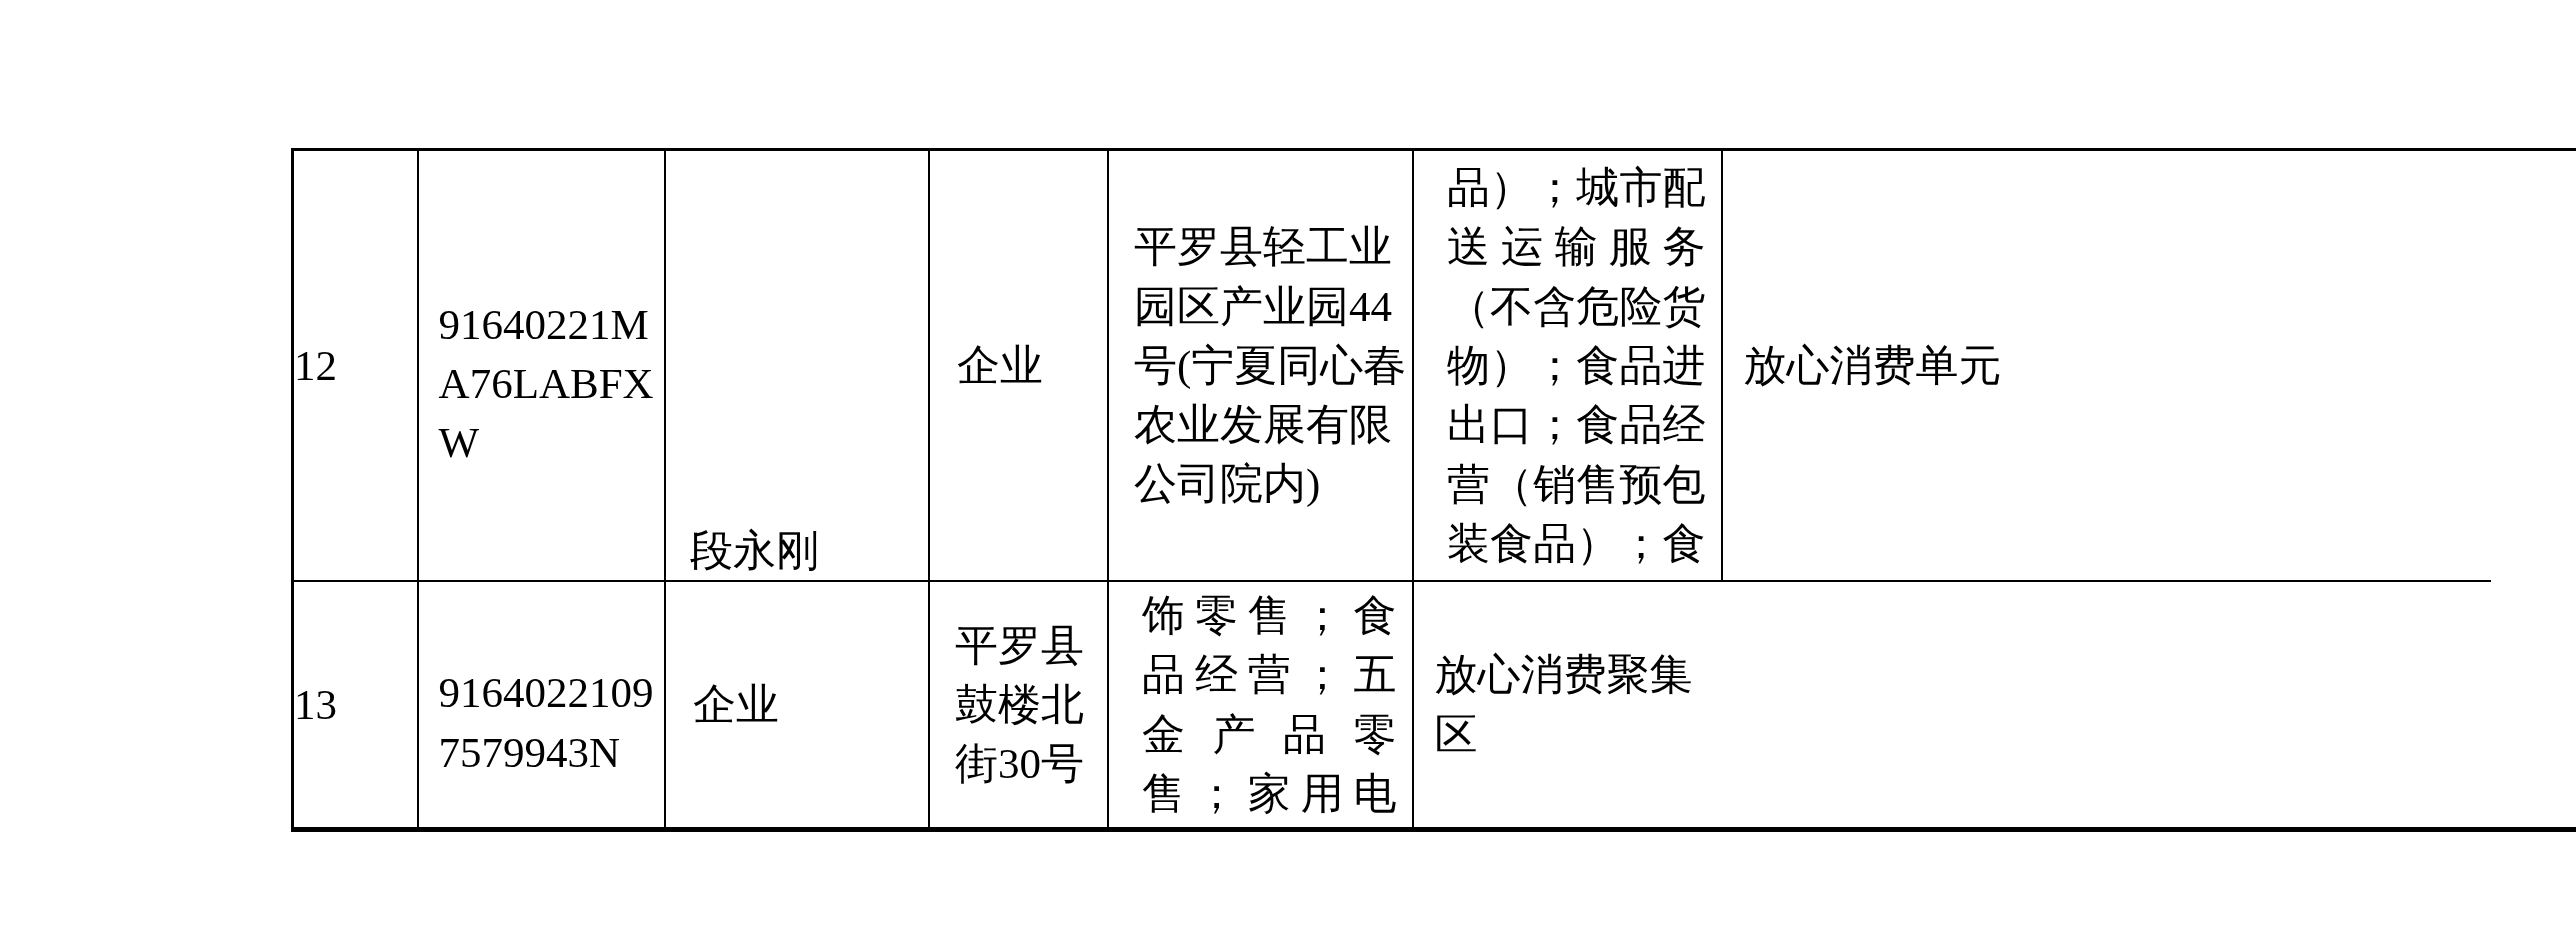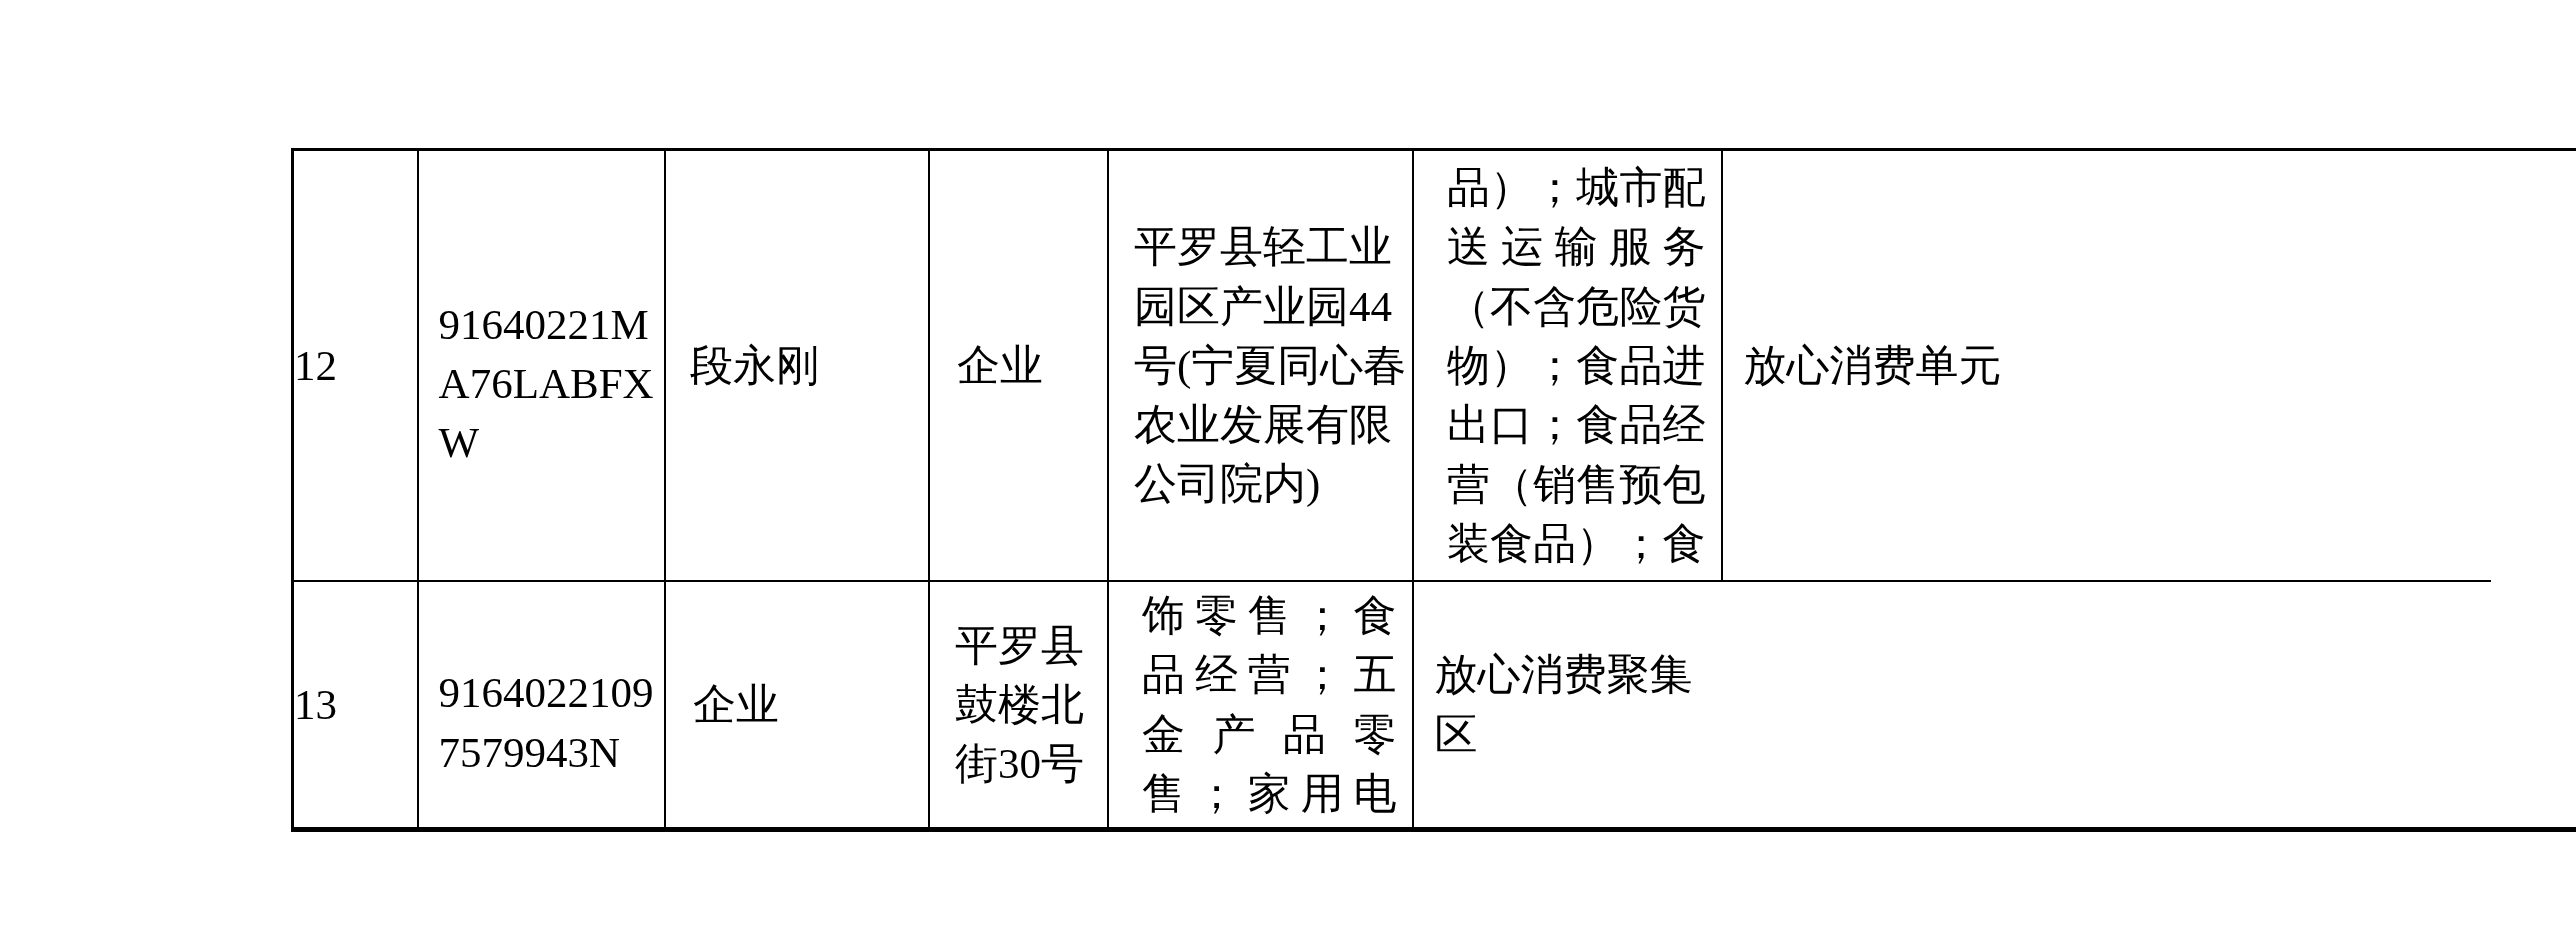--- a/index.html
+++ b/index.html
@@ -34,21 +34,21 @@
   }
   .cell:last-child{border-right:none;}
   .trow.r0 .cell{height:431px;border-bottom:2.6px solid #000;}
   .trow.r1 .cell{height:245px;}
   .txt{display:block;width:100%;}
   .center{justify-content:center;}
   .center .txt{}
   .c-name{padding:0 5.2px 0 29px;}
   .c-code{padding:0 8.2px 0 19.6px;}
   .c-code .txt{word-break:break-all;margin-top:36px;}
-  .c-person{padding:0 5.2px 0 24px;}
+  .c-person{padding:0 5.2px 0 24px;align-items:flex-end;}
   .c-type{padding:0 5.2px 0 27px;}
   .c-addr{padding:0 5.2px 0 25px;}
   .c-scope{padding:0 15.5px 0 33px;}
   .c-scope .txt{text-align:justify;text-justify:inter-character;}
   .c-cat{padding:0 5.2px 0 20.6px;}
 </style>
 </head>
 <body>
 
 <div class="page">

